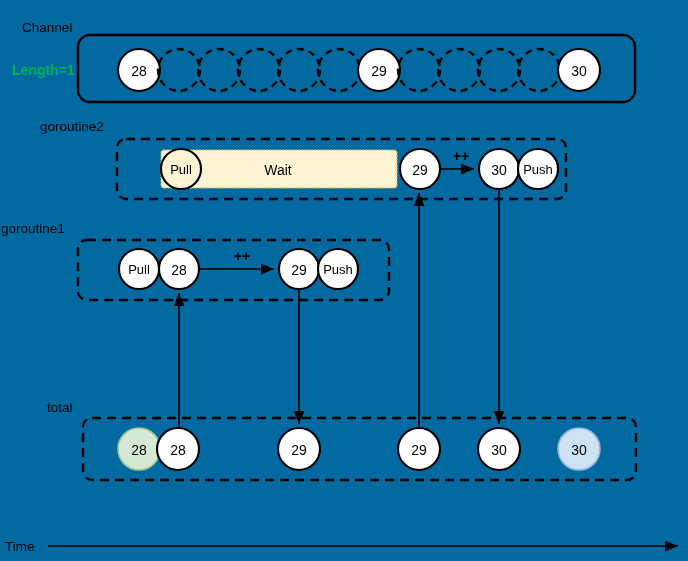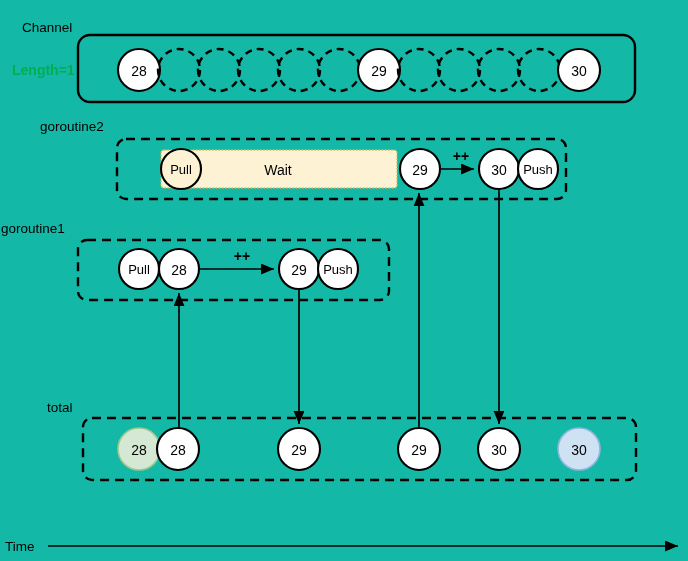--- a/index.html
+++ b/index.html
@@ -9,21 +9,21 @@
   }
   body {
     font-family: "Liberation Sans", sans-serif;
     -webkit-font-smoothing: antialiased;
   }
   #stage {
     position: relative;
     width: 688px;
     height: 561px;
     overflow: hidden;
-    background: #14b8a6;
+    background: #0369a1;
   }
   #stage svg {
     position: absolute;
     left: 0;
     top: 0;
   }
   .lbl {
     font-size: 13.5px;
     fill: #000000;
   }

